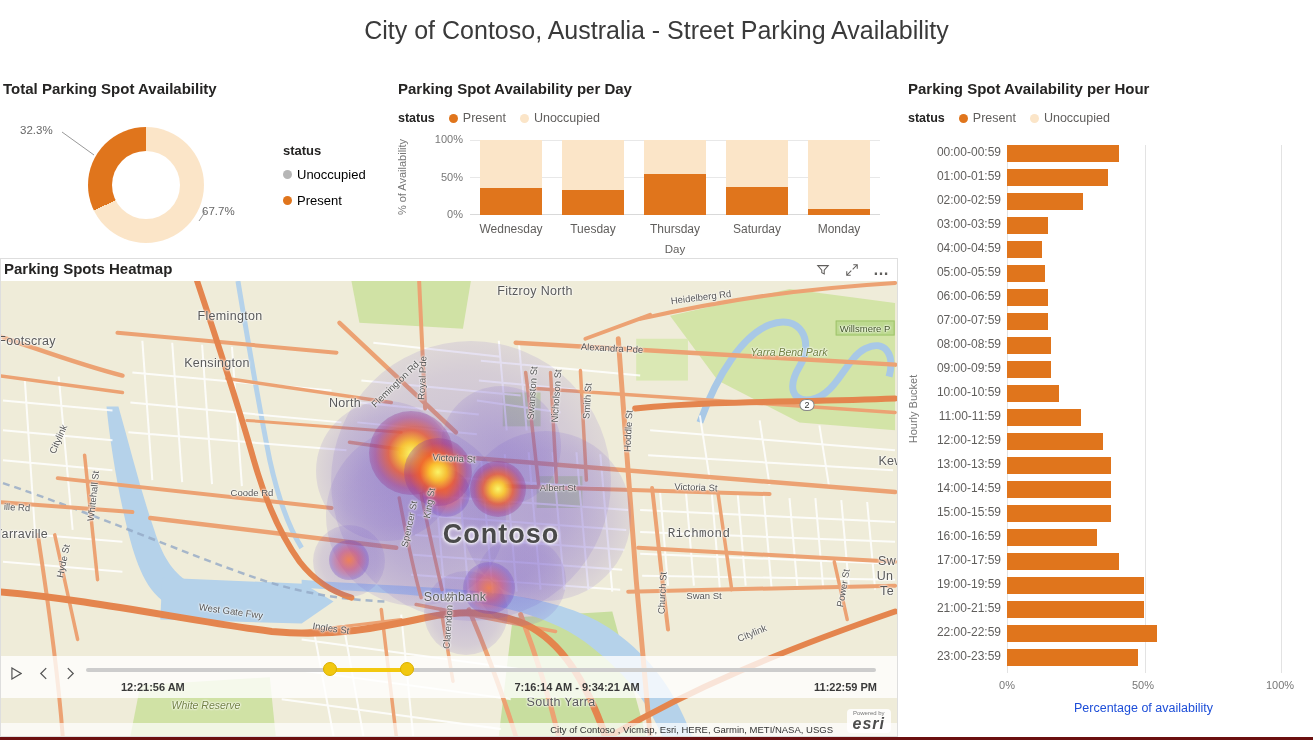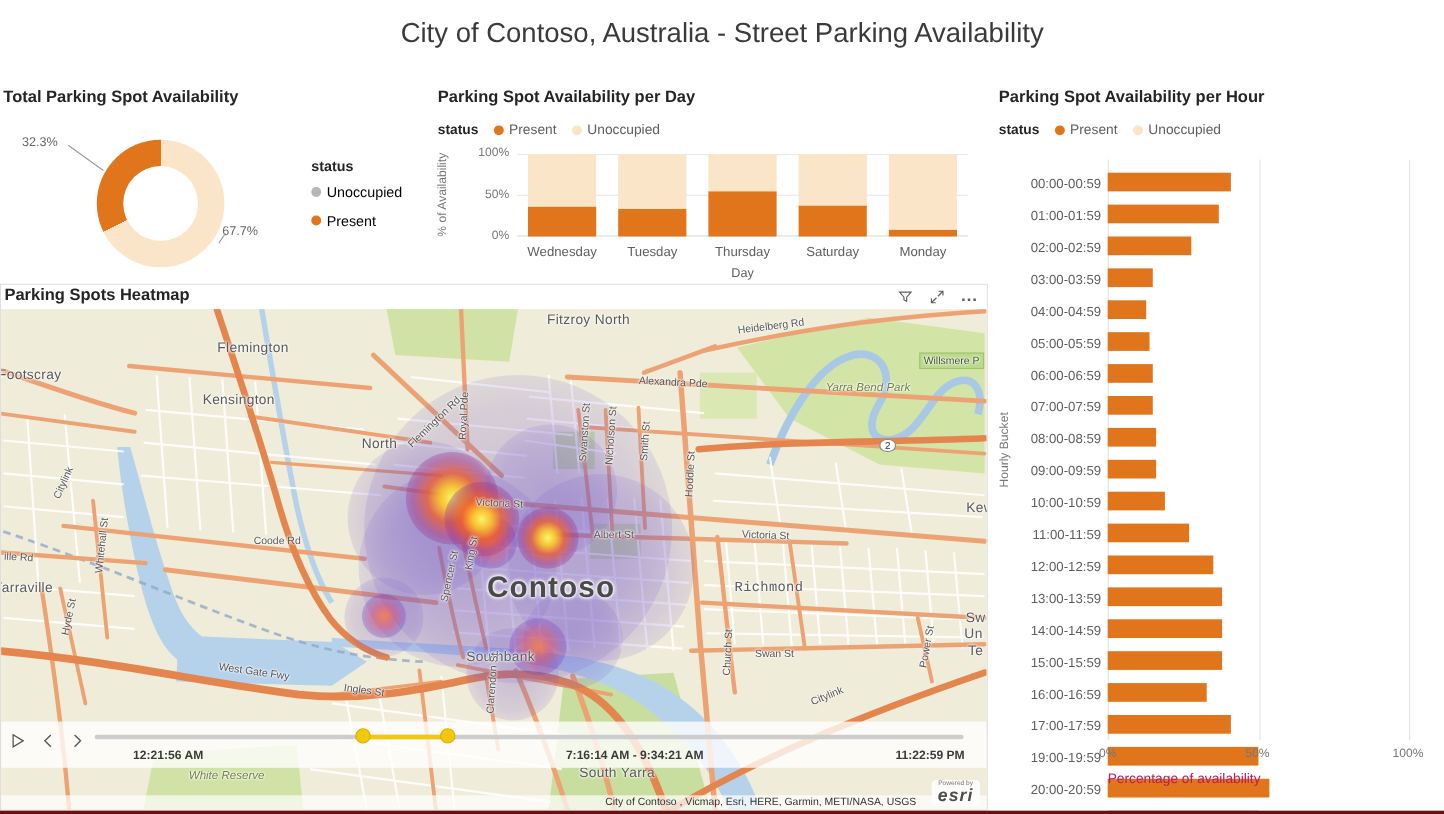--- a/index.html
+++ b/index.html
@@ -32,30 +32,30 @@
   .day-ytick{position:absolute;left:10px;width:58px;text-align:right;font-size:11px;color:#777;}
   .vlabel{position:absolute;font-size:11px;color:#777;white-space:nowrap;
     transform:translate(-50%,-50%) rotate(-90deg);}
   .day-xlabels{position:absolute;left:75px;top:147px;width:410px;display:flex;}
   .day-xlabel{flex:1;text-align:center;font-size:12px;color:#605E5C;}
   .day-xtitle{position:absolute;left:75px;top:168px;width:410px;text-align:center;
     font-size:11.5px;color:#605E5C;}
 
   
   .hr-rows{position:absolute;left:22px;top:70px;width:353px;height:528px;display:flex;flex-direction:column;}
-  .hr-row{flex:1;display:flex;align-items:flex-end;margin-top:12px;}
+  .hr-row{flex:1;display:flex;align-items:flex-start;}
   .hr-label{width:74px;text-align:right;font-size:12px;color:#605E5C;padding-right:6px;flex:none;}
   .hr-track{position:relative;flex:1;height:17px;}
   .hr-bar{height:100%;}
   .hr-grid{position:absolute;left:102px;top:70px;width:273px;height:528px;
     border-left:1px solid #E3E3E3;border-right:1px solid #E3E3E3;pointer-events:none;}
   .hr-grid::after{content:"";position:absolute;left:50%;top:0;bottom:0;width:1px;background:#E3E3E3;}
   .hr-xtick{position:absolute;top:604px;font-size:11px;color:#777;transform:translateX(-50%);}
-  .hr-xtitle{position:absolute;left:102px;top:626px;width:273px;
-    font-size:12.5px;color:#be185d;}
+  .hr-xtitle{position:absolute;left:102px;top:626px;width:273px;text-align:center;
+    font-size:12.5px;color:#1d4ed8;}
 
   
   .map-panel{left:0;top:258px;width:898px;height:479px;border:1px solid #DEDEDE;
     box-sizing:border-box;background:#fff;}
   .map-header{position:absolute;left:0;top:0;right:0;height:22px;background:#fff;z-index:6;}
   .map-header .panel-title{top:1px;}
   .map-header-icons{position:absolute;right:8px;top:3px;display:flex;gap:13px;align-items:center;color:#605E5C;}
   .hicon{width:16px;height:16px;display:flex;align-items:center;justify-content:center;cursor:pointer;}
   .map-area{position:absolute;left:0;top:22px;width:896px;height:455px;overflow:hidden;background:#EFECD9;}
   .heat{position:absolute;border-radius:50%;pointer-events:none;}
@@ -314,26 +314,20 @@
         <div class="hr-row">
           <div class="hr-label">17:00-17:59</div>
           <div class="hr-track">
             <div class="hr-bar" style="width: 41%; background: rgb(224, 117, 28);"></div>
           </div>
         </div>
         <div class="hr-row">
           <div class="hr-label">19:00-19:59</div>
           <div class="hr-track">
             <div class="hr-bar" style="width: 50%; background: rgb(224, 117, 28);"></div>
-          </div>
-        </div>
-        <div class="hr-row">
-          <div class="hr-label">20:00-20:59</div>
-          <div class="hr-track">
-            <div class="hr-bar" style="width: 54%; background: rgb(224, 117, 28);"></div>
           </div>
         </div>
         <div class="hr-row">
           <div class="hr-label">21:00-21:59</div>
           <div class="hr-track">
             <div class="hr-bar" style="width: 50%; background: rgb(224, 117, 28);"></div>
           </div>
         </div>
         <div class="hr-row">
           <div class="hr-label">22:00-22:59</div>

